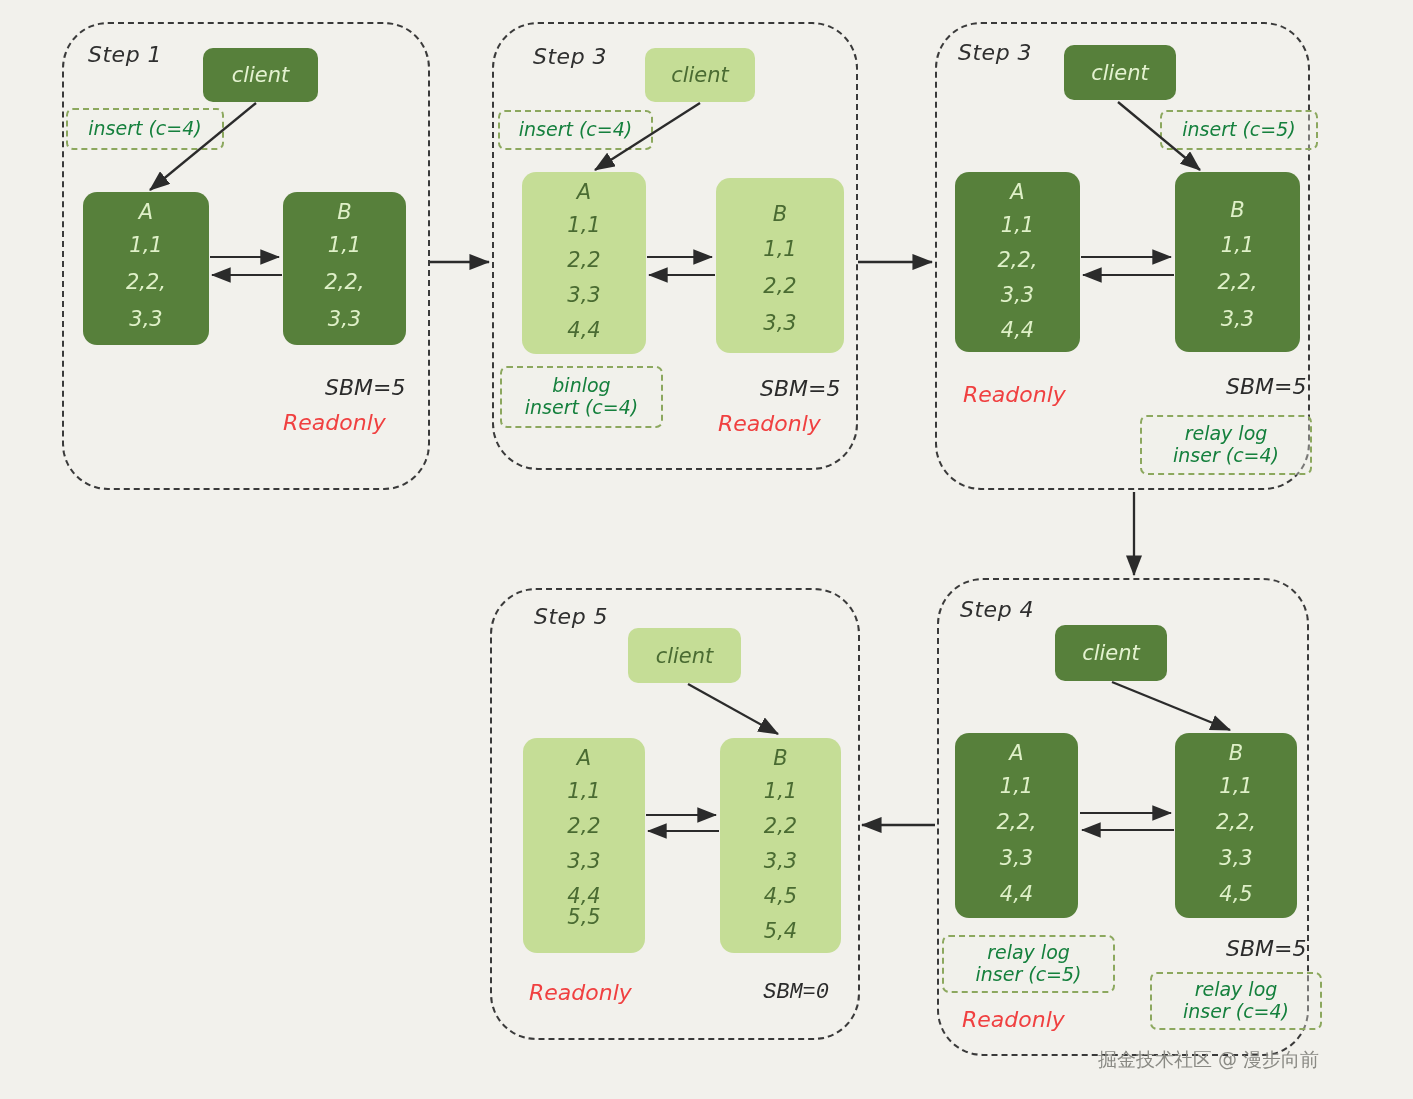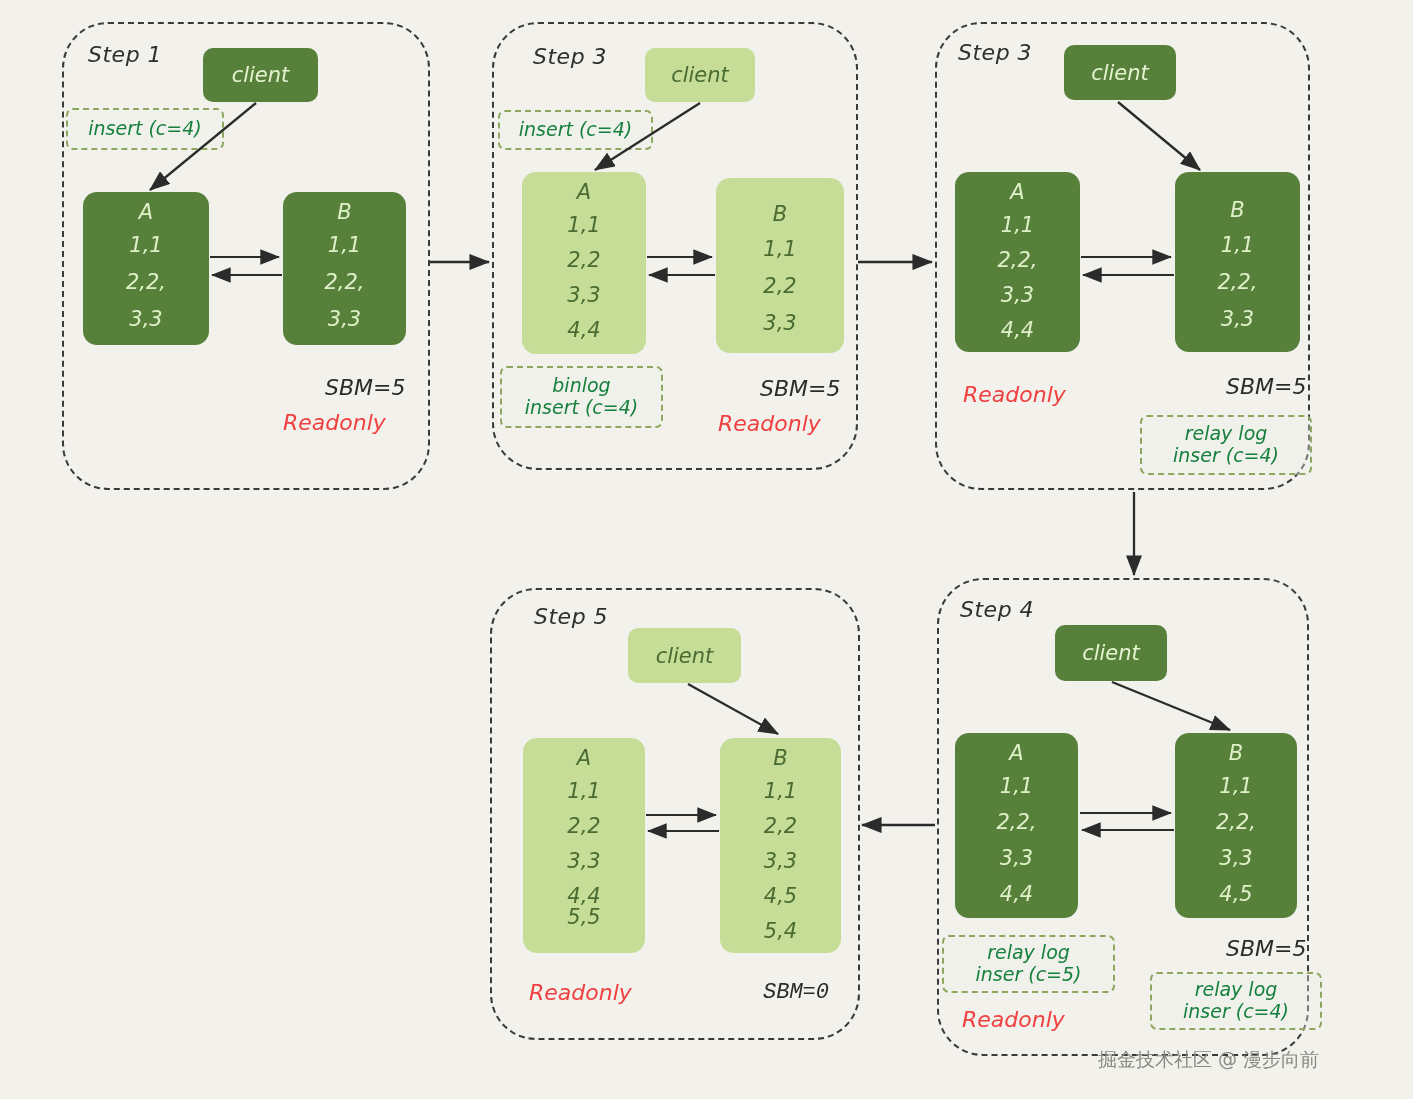--- a/index.html
+++ b/index.html
@@ -190,20 +190,23 @@
   <div class="plain-label" style="left:720px; top:376px;">SBM=5</div>
   <div class="readonly-label" style="left:718px; top:411px;">Readonly</div>
 
   <div class="step-box" style="left:935px; top:22px; width:375px; height:468px;"></div>
   <div class="step-title" style="left:958px; top:40px;">Step 3</div>
 
   <div class="client dark" style="left:1064px; top:45px; width:112px; height:55px;">
     <span>client</span>
   </div>
 
+  <div class="tag" style="left:1160px; top:110px; width:158px; height:40px;">
+    <span>insert (c=5)</span>
+  </div>
 
   <div class="node dark" style="left:955px; top:172px; width:125px; height:180px;">
     <span class="node-line">A</span>
     <span class="node-line" style="margin-top:12px;">1,1</span>
     <span class="node-line" style="margin-top:14px;">2,2,</span>
     <span class="node-line" style="margin-top:14px;">3,3</span>
     <span class="node-line" style="margin-top:14px;">4,4</span>
   </div>
 
   <div class="node dark" style="left:1175px; top:172px; width:125px; height:180px; padding-top:28px;">

